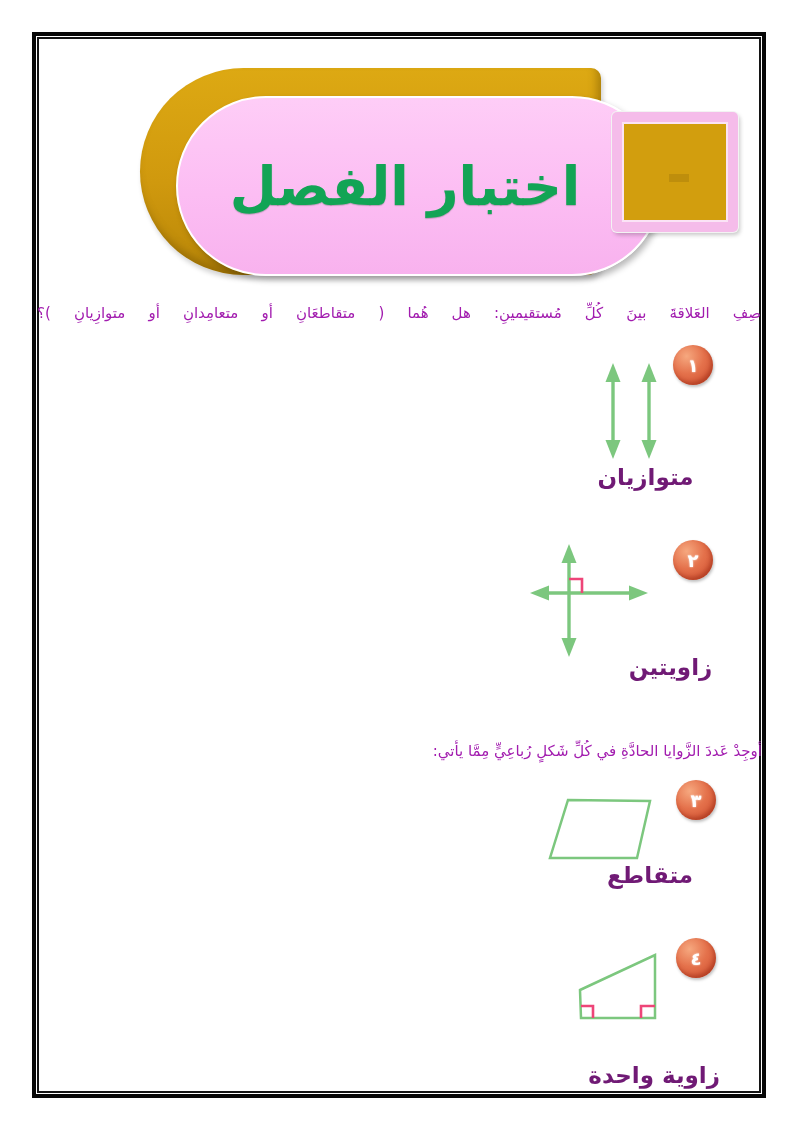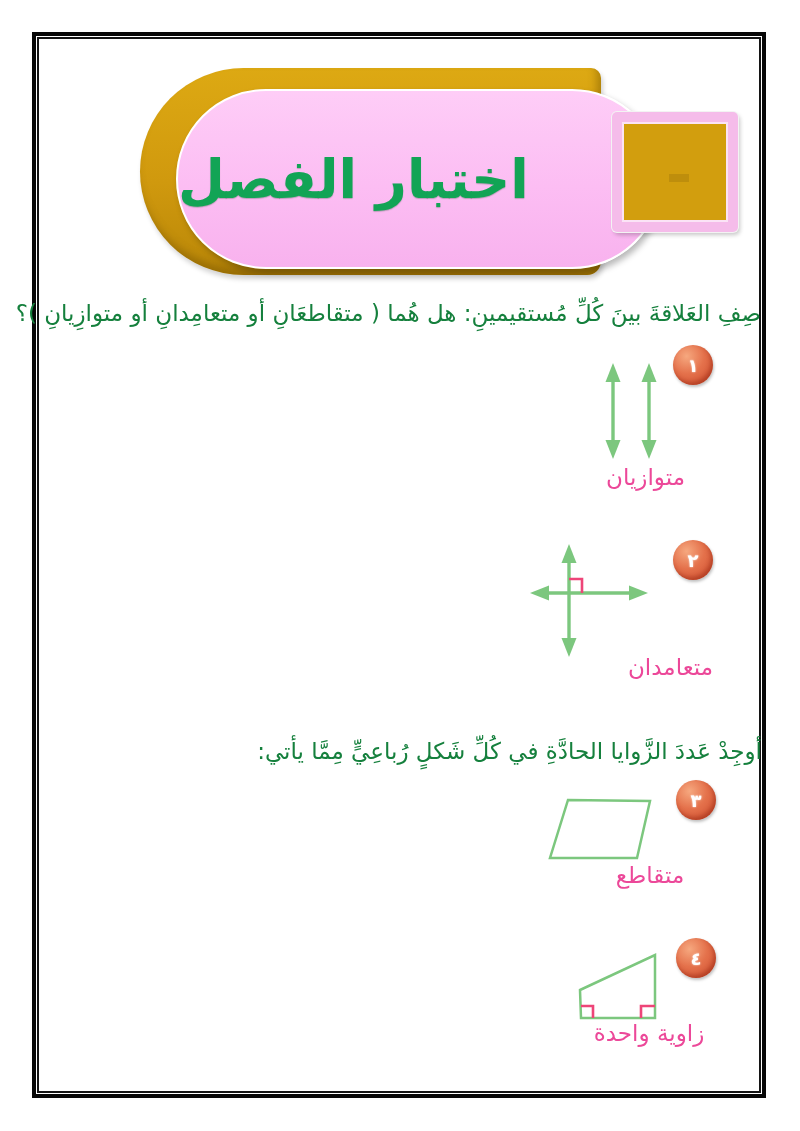--- a/index.html
+++ b/index.html
@@ -22,26 +22,26 @@
   }
 
   
   .gold-shape {
     left: 140px; top: 68px; width: 461px; height: 207px;
     background: linear-gradient(180deg, #DDA913 0%, #D0990E 55%, #B98708 100%);
     border-radius: 104px 10px 14px 104px;
     box-shadow: inset -4px -7px 9px rgba(110,78,0,0.45), 2px 4px 5px rgba(0,0,0,0.18);
   }
   .pink-capsule {
-    left: 176px; top: 89px; width: 486px; height: 180px;
+    left: 176px; top: 96px; width: 486px; height: 180px;
     background: linear-gradient(180deg, #FECDF7 0%, #FCBDF3 55%, #F8B2EE 100%);
     border: 2px solid #ffffff;
     border-radius: 92px;
     box-shadow: 3px 4px 6px rgba(0,0,0,0.28);
-    display: flex; align-items: center; 
+    display: flex; align-items: center; justify-content: center;
     padding-right: 28px; box-sizing: border-box;
   }
   .banner-title {
     color: #12A455;
     font-size: 54px; font-weight: bold;
     direction: rtl; white-space: nowrap;
     text-shadow: 0 1px 1px rgba(0,60,20,0.25);
   }
   .gold-square {
     left: 612px; top: 112px; width: 126px; height: 120px;
@@ -55,22 +55,22 @@
     border: 2px solid #FBE3F6;
   }
   .square-dash {
     position: absolute; left: 44%; top: 52%;
     width: 20px; height: 8px;
     background: #BE8E0C;
   }
 
   
   .question {
-    color: #15803d;
-    font-size: 23px; font-weight: 500;
+    color: #a21caf;
+    font-size: 15px; font-weight: 500;
     direction: rtl;
     line-height: 42px;
     white-space: nowrap;
   }
   .q1 {
     left: 37px; top: 292px; width: 724px;
     text-align: justify;
     text-align-last: justify;
   }
   .q2 {
@@ -91,29 +91,29 @@
     color: #ffffff; font-size: 18px; font-weight: bold;
     text-shadow: 0 0 2px rgba(255,255,255,0.9);
   }
   .badge-1 { left: 673px; top: 345px; }
   .badge-2 { left: 673px; top: 540px; }
   .badge-3 { left: 676px; top: 780px; }
   .badge-4 { left: 676px; top: 938px; }
 
   
   .answer {
-    color: #ec4899;
-    font-size: 23px; font-weight: normal;
+    color: #701a75;
+    font-size: 23px; font-weight: bold;
     direction: rtl; text-align: center;
     white-space: nowrap;
   }
   .answer-1 { left: 583px; top: 464px; width: 125px; }
   .answer-2 { left: 603px; top: 654px; width: 135px; }
   .answer-3 { left: 595px; top: 862px; width: 110px; }
-  .answer-4 { left: 578px; top: 1020px; width: 142px; }
+  .answer-4 { left: 578px; top: 1062px; width: 142px; text-align: right; }
 </style>
 </head>
 <body>
 
 <div class="abs frame-outer">
   <div class="frame-inner"></div>
 </div>
 
 <div class="abs gold-shape"></div>
 <div class="abs pink-capsule">
@@ -153,21 +153,21 @@
   <g stroke="#7CC77E" fill="#7CC77E">
     <line x1="20" y1="55" x2="108" y2="55" stroke-width="3.4"></line>
     <polygon points="5,55 24,47.5 24,62.5" stroke="none"></polygon>
     <polygon points="123,55 104,47.5 104,62.5" stroke="none"></polygon>
   </g>
   <path d="M 44 41 H 57 V 55" fill="none" stroke="#EE4578" stroke-width="2.6"></path>
 </svg>
 <div class="abs badge badge-2">
   <span>٢</span>
 </div>
-<div class="abs answer answer-2">متعامدان</div>
+<div class="abs answer answer-2">زاويتين</div>
 
 <div class="abs question q2">أوجِدْ عَددَ الزَّوايا الحادَّةِ في كُلِّ شَكلٍ رُباعِيٍّ مِمَّا يأتي:</div>
 
 <svg class="abs figure" style="left:540px; top:790px;" width="125" height="80" viewBox="0 0 125 80">
   <polygon points="28,10 110,11 97,68 10,68" fill="none" stroke="#7CC77E" stroke-width="2.5"></polygon>
 </svg>
 <div class="abs badge badge-3">
   <span>٣</span>
 </div>
 <div class="abs answer answer-3">متقاطع</div>

